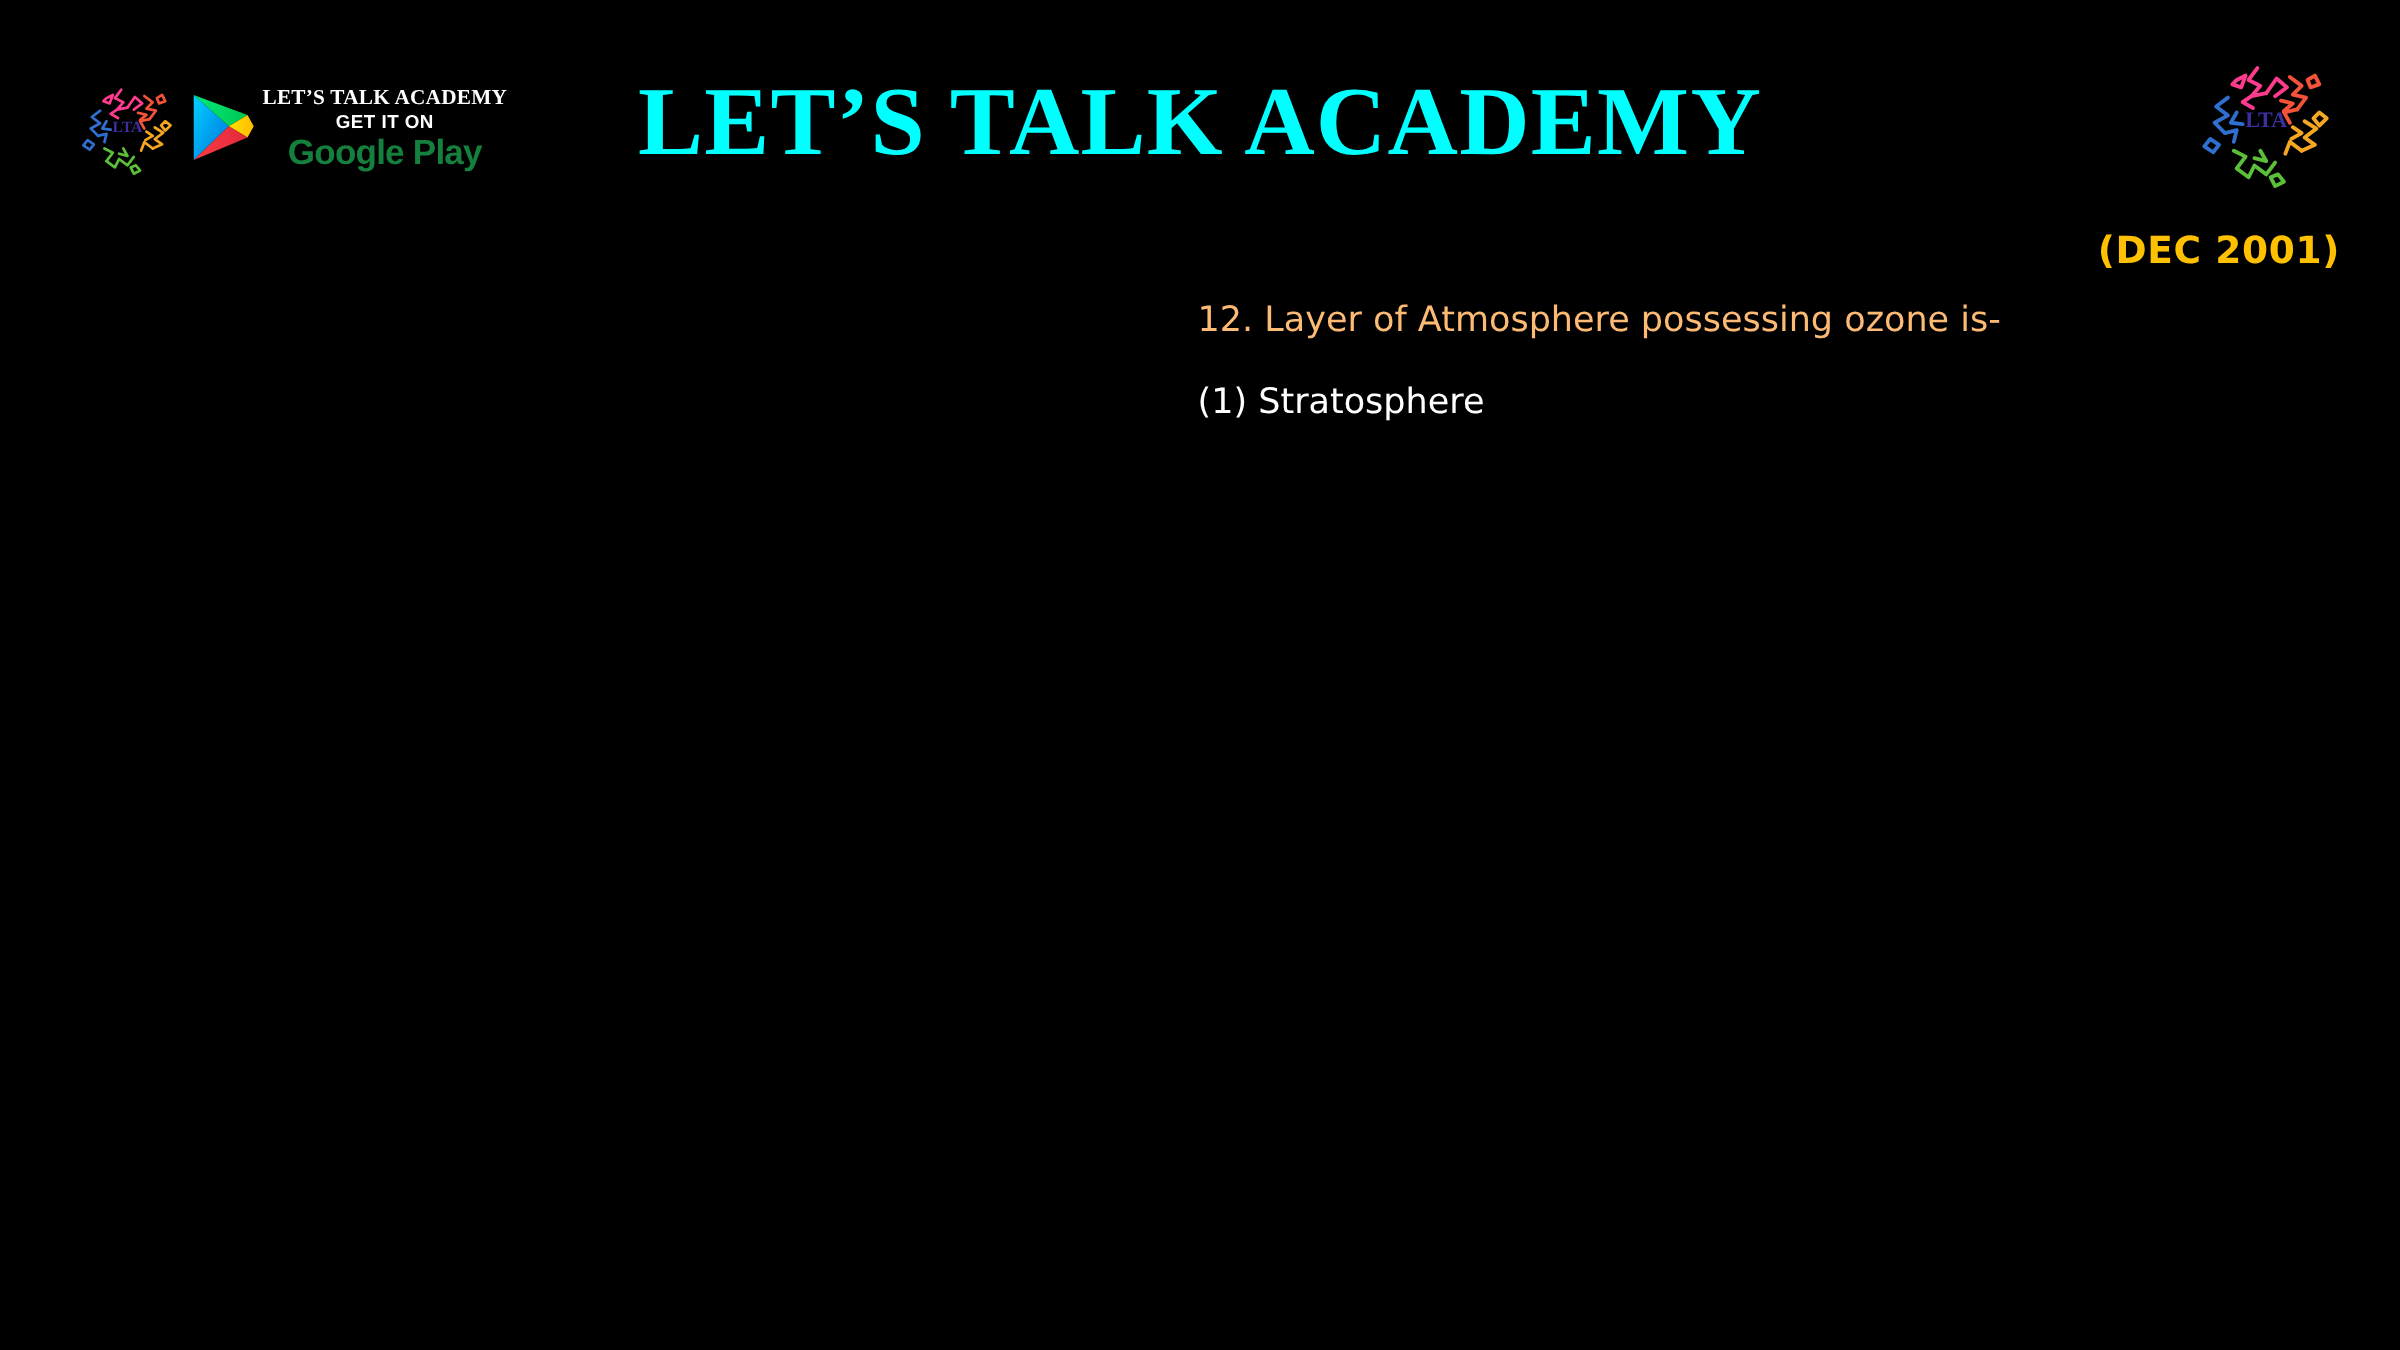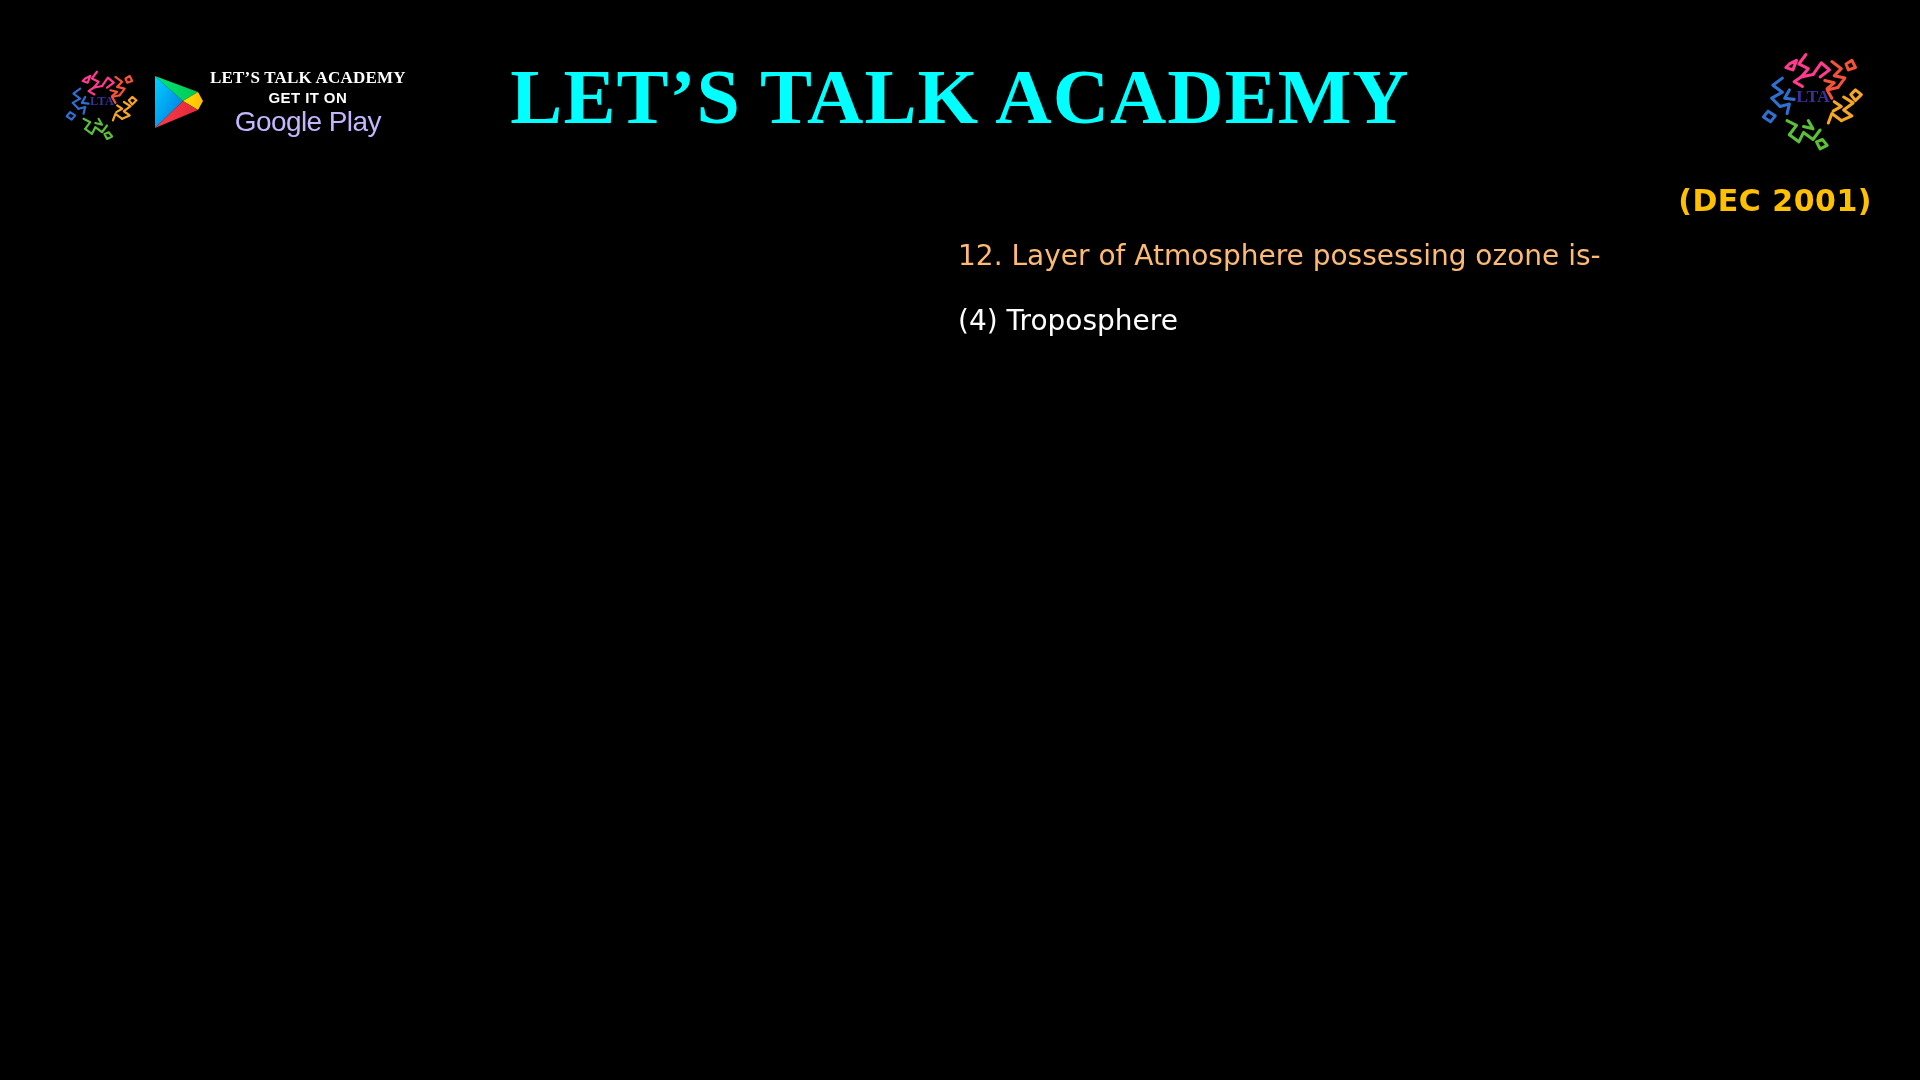--- a/index.html
+++ b/index.html
@@ -58,23 +58,23 @@
   #gp-getiton {
     color: #ffffff;
     font-family: "Liberation Sans", sans-serif;
     font-weight: bold;
     font-size: 15px;
     letter-spacing: 0.4px;
     white-space: nowrap;
     margin-bottom: 3px;
   }
   #gp-googleplay {
-    color: #c4b5fd;
+    color: #15803d;
     font-family: "Liberation Sans", sans-serif;
-    font-weight: normal;
+    font-weight: bold;
     font-size: 28px;
     letter-spacing: -0.6px;
     white-space: nowrap;
   }
 
   
   #mainTitle {
     position: absolute;
     left: 0;
     top: 56px;
@@ -254,14 +254,14 @@
       </g>
     </g>
     <text x="50" y="54" fill="#3b2f9e" font-family="'Liberation Serif','DejaVu Serif',serif" font-size="15" font-weight="bold" text-anchor="middle">LTA</text>
   </svg>
 </div>
 
 <div id="sessionTag">(DEC 2001)</div>
 
 <div id="questionBlock">
   <div id="questionText">12. Layer of Atmosphere possessing ozone is-</div>
-  <div class="option-row">(4) Troposphere</div>
+  <div class="option-row">(1) Stratosphere</div>
 </div>
 
 </body></html>

